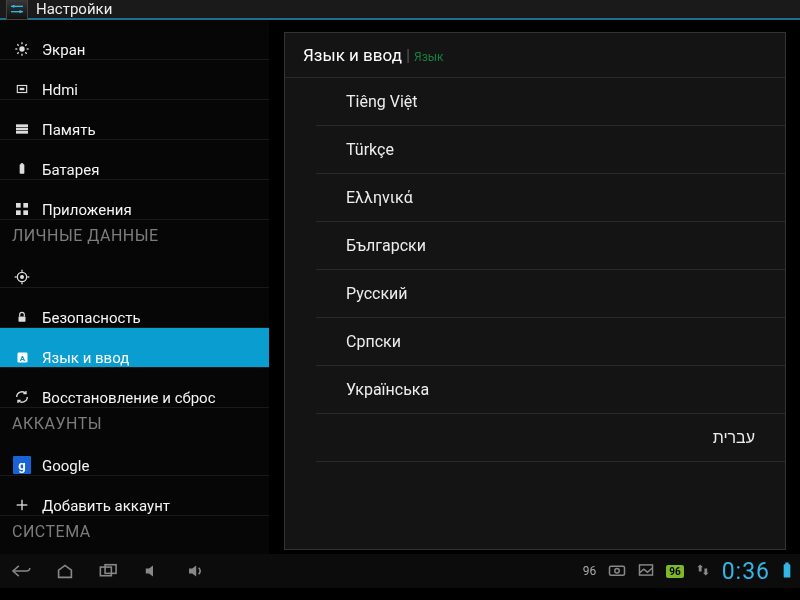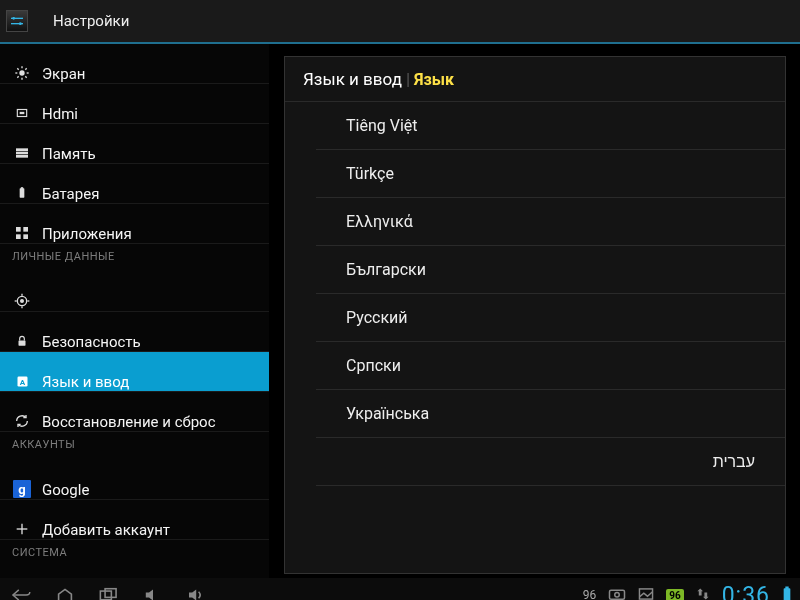--- a/index.html
+++ b/index.html
@@ -1,31 +1,31 @@
 <!DOCTYPE html>
 <html><head>
 <meta charset="utf-8">
 <style>
   * { margin: 0; padding: 0; box-sizing: border-box; font-family: "Roboto", "Arial", sans-serif; }
   html, body { width: 800px; height: 600px; background: #000; color: #fff; overflow: hidden; }
-  .topbar { height: 44px; background: #1a1a1a; border-bottom: 2px solid #1f6f8f; display: flex; align-items: center; padding: 0 6px; gap: 17px; }
+  .topbar { height: 20px; background: #1a1a1a; border-bottom: 2px solid #1f6f8f; display: flex; align-items: center; padding: 0 6px; }
   .topbar .app-icon { width: 22px; height: 22px; background: linear-gradient(180deg,#3a3a3a,#111); border:1px solid #444; display:flex; align-items:center; justify-content:center; margin-right:8px; }
   .topbar .app-icon svg { width:16px; height:16px; }
   .topbar .title { font-size: 15px; color: #eee; }
   .content { display: flex; height: 534px; }
   .sidebar { width: 270px; background: #060606; overflow-y: hidden; border-right:1px solid #000; }
   .sidebar-item { display:flex; align-items:flex-end; height:40px; padding:0 12px; border-bottom:1px solid #1a1a1a; font-size:15px; color:#f5f5f5; cursor:pointer; }
   .sidebar-item .icon { width:20px; height:20px; margin-right:10px; display:flex; align-items:center; justify-content:center; color:#ddd; }
   .sidebar-item.selected { background:#0a9ed0; color:#fff; }
-  .sidebar-header { height:28px; padding:6px 12px 0 12px; font-size:11px; color:#7d7d7d; letter-spacing:0.5px; }
+  .sidebar-header { height:28px; padding:6px 12px 0 12px; font-size:16px; color:#7d7d7d; letter-spacing:0.5px; }
   .main { flex:1; background:#000; padding:12px 14px 0 14px; }
   .panel { background:#141414; border:1px solid #333; height: 518px; overflow:hidden; }
   .panel-header { padding:12px 18px; font-size:17px; color:#fff; border-bottom:1px solid #2a2a2a; }
   .panel-header .sep { color:#555; padding:0 4px; }
-  .panel-header .sub { color:#fde047; font-size:16px;font-weight:bold; }
+  .panel-header .sub { color:#15803d; font-size:12px; }
   .lang-list { }
   .lang-item { padding:14px 30px; font-size:16px; color:#eee; border-bottom:1px solid #2a2a2a; cursor:pointer;margin-left:31px; }
   .navbar { height:34px; background:#0c0c0c; display:flex; align-items:center; padding:0 8px; color:#aaa; font-size:13px; }
   .navbar .left { display:flex; align-items:center; gap:18px; }
   .navbar .nav-btn { width:26px; height:20px; display:flex; align-items:center; justify-content:center; cursor:pointer; }
   .navbar .spacer { flex:1; }
   .navbar .right { display:flex; align-items:center; gap:12px; }
   .clock { color:#33b5e5; font-size:23px; letter-spacing:1px; }
   .batt-count { color:#aaa; font-size:12px; }
   .batt-badge { background:#7db826; color:#000; font-size:10px; padding:1px 3px; border-radius:2px; font-weight:bold; }

